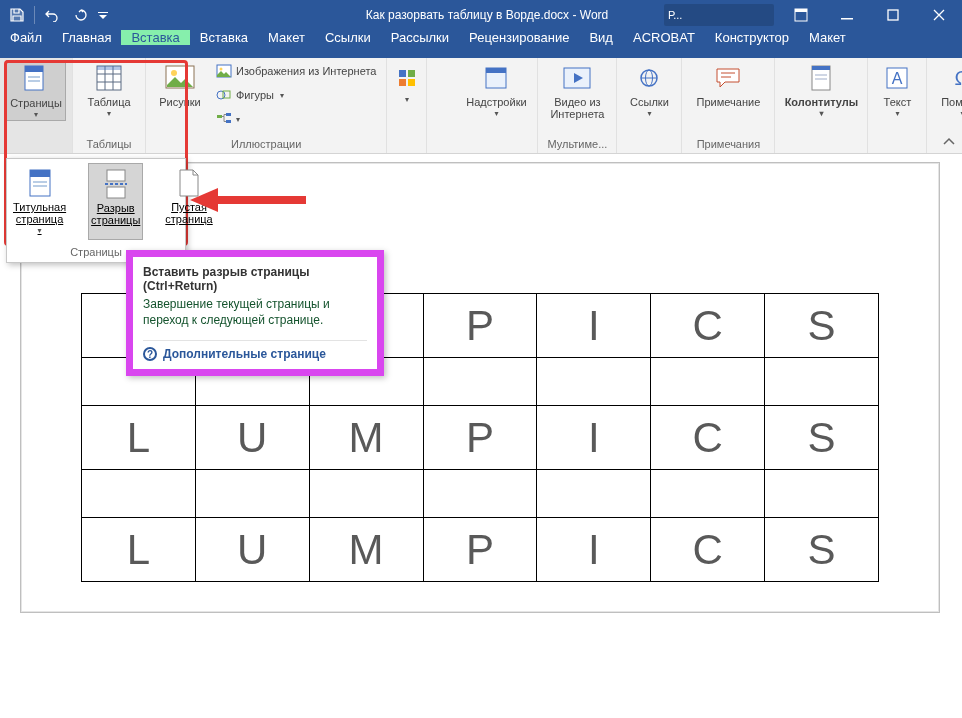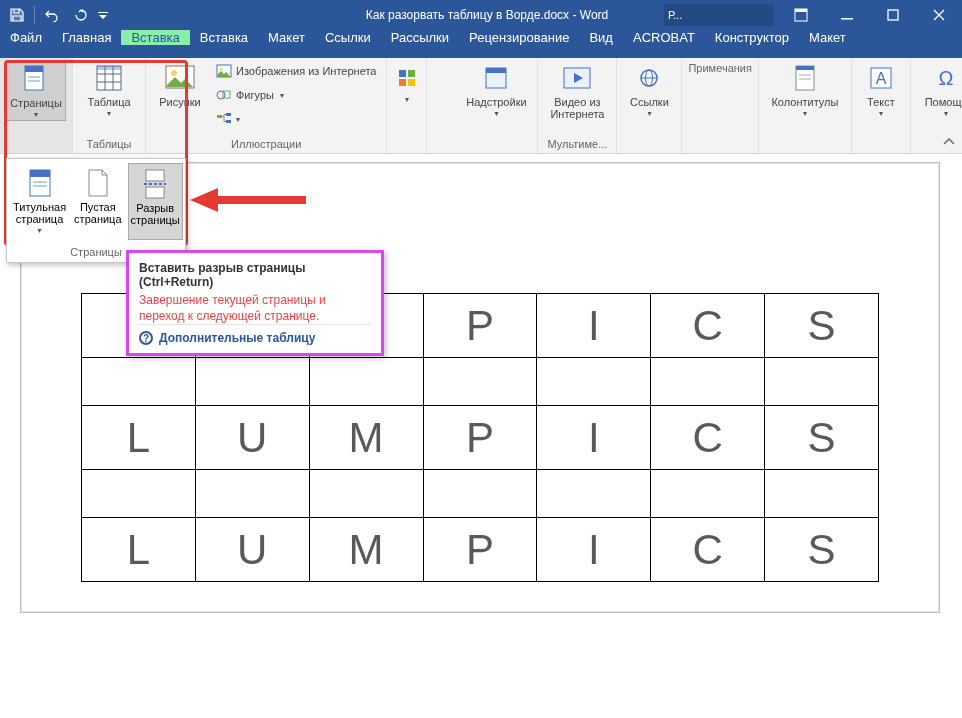--- a/index.html
+++ b/index.html
@@ -36,29 +36,29 @@
   .rbn-btn-sm { display:flex; align-items:center; gap:4px; height:22px; padding:0 4px; font-size:11px; color:#444; white-space:nowrap; }
   .rbn-btn-sm .ic-sm { width:16px; height:16px; display:flex; align-items:center; justify-content:center; }
   .caret { font-size:8px; color:#555; }
   .ribbon-collapse { position:absolute; right:4px; bottom:2px; font-size:11px; color:#666; width:18px; height:18px; display:flex; align-items:center; justify-content:center; }
 
   
   .red-box { position:absolute; border:3px solid #e53935; border-radius:4px; pointer-events:none; z-index:5; }
 
   
   .popup { position:absolute; background:#fff; border:1px solid #c7c7c7; box-shadow:2px 2px 6px rgba(0,0,0,.25); z-index:6; }
-  .popup .pages-row { display:flex; padding:4px; gap:4px; }
+  .popup .pages-row { display:flex; padding:4px; gap:20px;text-decoration:underline; }
   .page-btn { display:flex; flex-direction:column; align-items:center; width:58px; text-align:center; font-size:11px; line-height:1.1; padding:4px 2px; gap:2px; }
   .page-btn.selected { background:#d5d5d5; border:1px solid #a9a9a9; }
   .page-btn .pic { width:32px; height:32px; display:flex; align-items:center; justify-content:center; }
   .popup .grp-label { text-align:center; }
 
-  .tooltip { position:absolute; background:#fff; border:3px solid #d946ef; box-shadow:2px 2px 6px rgba(0,0,0,.25); padding:8px 10px; width:258px; z-index:7; font-size:12px; color:#444; }
+  .tooltip { position:absolute; background:#fff; border:7px solid #d946ef; box-shadow:2px 2px 6px rgba(0,0,0,.25); padding:8px 10px; width:258px; z-index:7; font-size:12px; color:#444; }
   .tooltip .tt-title { font-weight:bold; color:#333; margin-bottom:4px; }
-  .tooltip .tt-body { color:#ef4444; line-height:1.3; margin-bottom:0; }
+  .tooltip .tt-body { color:#14532d; line-height:1.3; margin-bottom:12px; }
   .tooltip .tt-more { color:#2b579a; display:flex; align-items:center; gap:6px; border-top:1px solid #e3e3e3; padding-top:6px; font-weight:600; }
   .tt-help-ic { width:14px; height:14px; border:2px solid #2b579a; border-radius:50%; display:inline-flex; align-items:center; justify-content:center; font-size:10px; color:#2b579a; }
 
   
   .arrow { position:absolute; z-index:6; }
 
   
   .docarea { position:absolute; top:154px; left:0; right:0; bottom:0; background:#fff; overflow:hidden; }
   .page { position:absolute; left:20px; top:2px; width:920px; background:#fff; border:1px solid #bfbfbf; box-shadow:0 0 0 1px #e5e5e5 inset; padding:30px 60px; }
   .anchor { position:absolute; left:24px; top:110px; font-size:13px; color:#777; }
@@ -288,26 +288,37 @@
             </svg>
           </div>
         <span class="lbl">Ссылки</span>
           <span class="caret">▾</span>
       </div>
     </div>
     <div class="grp-label">&nbsp;</div>
   </div>
 
   <div class="grp">
+    <div class="grp-body">
+      <div class="rbn-btn-lg" style="width:80px;">
+        <div class="ic">
+            <svg width="26" height="22">
+              <path d="M2 2h22v13H10l-5 5v-5H2z" fill="#fff" stroke="#c44f30"></path>
+              <path d="M6 6h14M6 10h10" stroke="#c44f30"></path>
+            </svg>
+          </div>
+        <span class="lbl">Примечание</span>
+      </div>
+    </div>
     <div class="grp-label">Примечания</div>
   </div>
 
   <div class="grp">
     <div class="grp-body">
-      <div class="rbn-btn-lg" style="width:80px;">
+      <div class="rbn-btn-lg" style="width:80px;font-weight:bold;">
         <div class="ic">
             <svg width="22" height="28">
               <rect x="2" y="2" width="18" height="24" fill="#fff" stroke="#888"></rect>
               <rect x="2" y="2" width="18" height="4" fill="#4472c4"></rect>
               <rect x="5" y="10" width="12" height="2" fill="#cfd6e4"></rect>
               <rect x="5" y="14" width="12" height="2" fill="#cfd6e4"></rect>
             </svg>
           </div>
         <span class="lbl">Колонтитулы</span>
           <span class="caret">▾</span>
@@ -361,58 +372,58 @@
           <svg width="24" height="30">
             <rect x="2" y="2" width="20" height="26" fill="#fff" stroke="#4472c4"></rect>
             <rect x="2" y="2" width="20" height="7" fill="#4472c4"></rect>
             <rect x="5" y="13" width="14" height="2" fill="#b9cde5"></rect>
             <rect x="5" y="17" width="14" height="2" fill="#b9cde5"></rect>
           </svg>
         </div>
       <span>Титульная страница</span>
         <span class="caret">▾</span>
     </div>
-    <div class="page-btn">
-      <div class="pic">
-          <svg width="24" height="30">
-            <path d="M3 2h13l5 5v21H3z" fill="#fff" stroke="#888"></path>
-            <path d="M16 2v5h5" fill="none" stroke="#888"></path>
-          </svg>
-        </div>
-      <span>Пустая страница</span>
-    </div>
     <div class="page-btn selected">
       <div class="pic">
           <svg width="26" height="30">
             <rect x="4" y="1" width="18" height="11" fill="#fff" stroke="#888"></rect>
             <rect x="4" y="18" width="18" height="11" fill="#fff" stroke="#888"></rect>
             <path d="M2 15h22" stroke="#4472c4" stroke-width="2" stroke-dasharray="3 2"></path>
           </svg>
         </div>
       <span>Разрыв страницы</span>
     </div>
+    <div class="page-btn">
+      <div class="pic">
+          <svg width="24" height="30">
+            <path d="M3 2h13l5 5v21H3z" fill="#fff" stroke="#888"></path>
+            <path d="M16 2v5h5" fill="none" stroke="#888"></path>
+          </svg>
+        </div>
+      <span>Пустая страница</span>
+    </div>
   </div>
   <div class="grp-label" style="padding-bottom:4px;">Страницы</div>
 </div>
 
 <div class="red-box" style="left:4px; top:60px; width:184px; height:186px;"></div>
 
 <div class="arrow" style="left:188px; top:188px;">
   <svg width="120" height="30">
       <path d="M118 12H24" stroke="#e53935" stroke-width="8"></path>
       <path d="M2 12 30 0v24z" fill="#e53935"></path>
     </svg>
 </div>
 
 <div class="tooltip" style="left:126px; top:250px;">
   <div class="tt-title">Вставить разрыв страницы (Ctrl+Return)</div>
   <div class="tt-body">Завершение текущей страницы и переход к следующей странице.</div>
   <div class="tt-more">
     <span class="tt-help-ic">?</span>
-    <span>Дополнительные таблицу</span>
+    <span>Дополнительные странице</span>
   </div>
 </div>
 
 <div class="docarea">
   <div class="anchor"><span class="plus">✥</span></div>
   <div class="page" style="top:8px;">
     <table class="doc" style="margin-top:100px;">
       <tbody id="tbody">
           <tr>
             <td>L</td>

